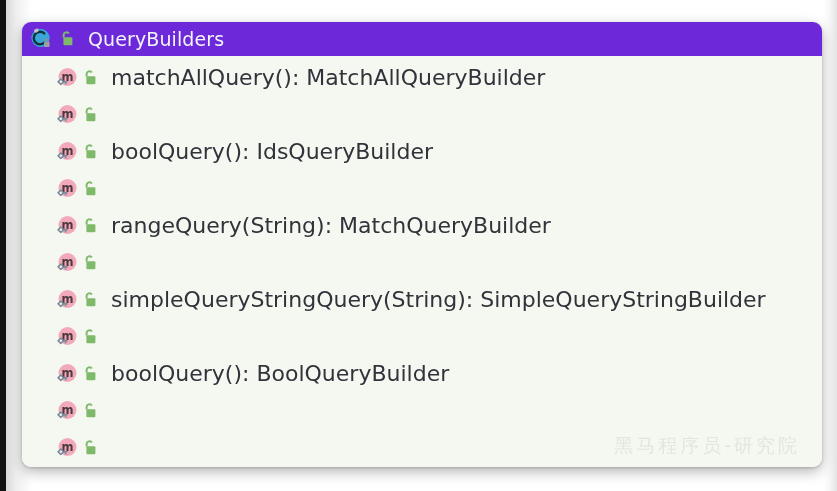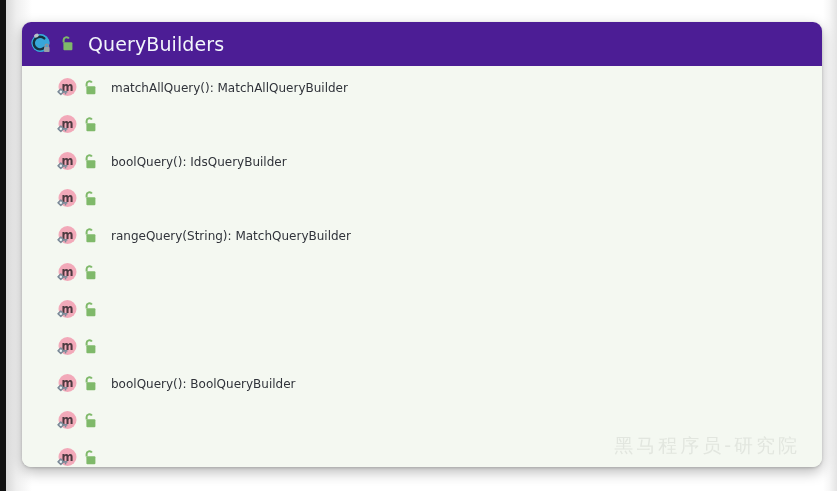--- a/index.html
+++ b/index.html
@@ -56,22 +56,22 @@
     height: 445px;
     border-radius: 9px;
     background: #f4f8f1;
     box-shadow: 0 5px 14px rgba(0,0,0,0.28), 0 1px 3px rgba(0,0,0,0.18);
     overflow: hidden;
   }
 
   
   #popup-header {
     position: relative;
-    height: 44px;
-    background: #4c1d95;
+    height: 34px;
+    background: #6d28d9;
     display: flex;
     align-items: center;
     padding-left: 8px;
     box-sizing: border-box;
   }
   #popup-title {
     color: #f2f6fb;
     font-size: 19px;
     font-family: "DejaVu Sans", sans-serif;
     letter-spacing: 0.1px;
@@ -90,21 +90,21 @@
   .member-row {
     display: flex;
     align-items: center;
     height: 37px;
     padding-left: 33px;
     box-sizing: border-box;
     white-space: nowrap;
   }
   .member-label {
     margin-left: 12px;
-    font-size: 12px;
+    font-size: 22px;
     font-family: "DejaVu Sans", sans-serif;
     color: #30333a;
     white-space: nowrap;
   }
 
   
   .icon {
     display: inline-block;
     flex: 0 0 auto;
     line-height: 0;
@@ -296,20 +296,21 @@
           <rect x="7.3" y="4.0" width="1.5" height="1.9" fill="#7b8a98"></rect>
         </g>
       </svg>
     </span>
     <span class="icon icon-lock">
       <svg width="17" height="18" viewBox="0 0 17 18" xmlns="http://www.w3.org/2000/svg">
         <path d="M4.6 7.4V5.1a2.9 2.9 0 0 1 5.3-1.6" fill="none" stroke="#7fb96a" stroke-width="2"></path>
         <rect x="4.4" y="7.3" width="9" height="8" rx="1" fill="#7fb96a"></rect>
       </svg>
     </span>
+    <span class="member-label">simpleQueryStringQuery(String): SimpleQueryStringBuilder</span>
   </div>
         <div class="member-row">
     <span class="icon icon-method">
       <svg width="24" height="24" viewBox="0 0 24 24" xmlns="http://www.w3.org/2000/svg">
         <circle cx="12.5" cy="11" r="9" fill="#f2a9b9"></circle>
         <text x="12.5" y="15.4" font-family="DejaVu Sans, sans-serif" font-size="11.5" font-weight="bold" text-anchor="middle" fill="#4c3a40">m</text>
         <g transform="translate(2.5,12.5)">
           <rect x="0.6" y="0.6" width="5.4" height="5.4" rx="0.7" fill="#7b8a98" transform="rotate(45 3.3 3.3)"></rect>
           <circle cx="3.3" cy="3.3" r="1.25" fill="#eef2f5"></circle>
           <rect x="4.7" y="2.5" width="5.2" height="1.7" fill="#7b8a98"></rect>

